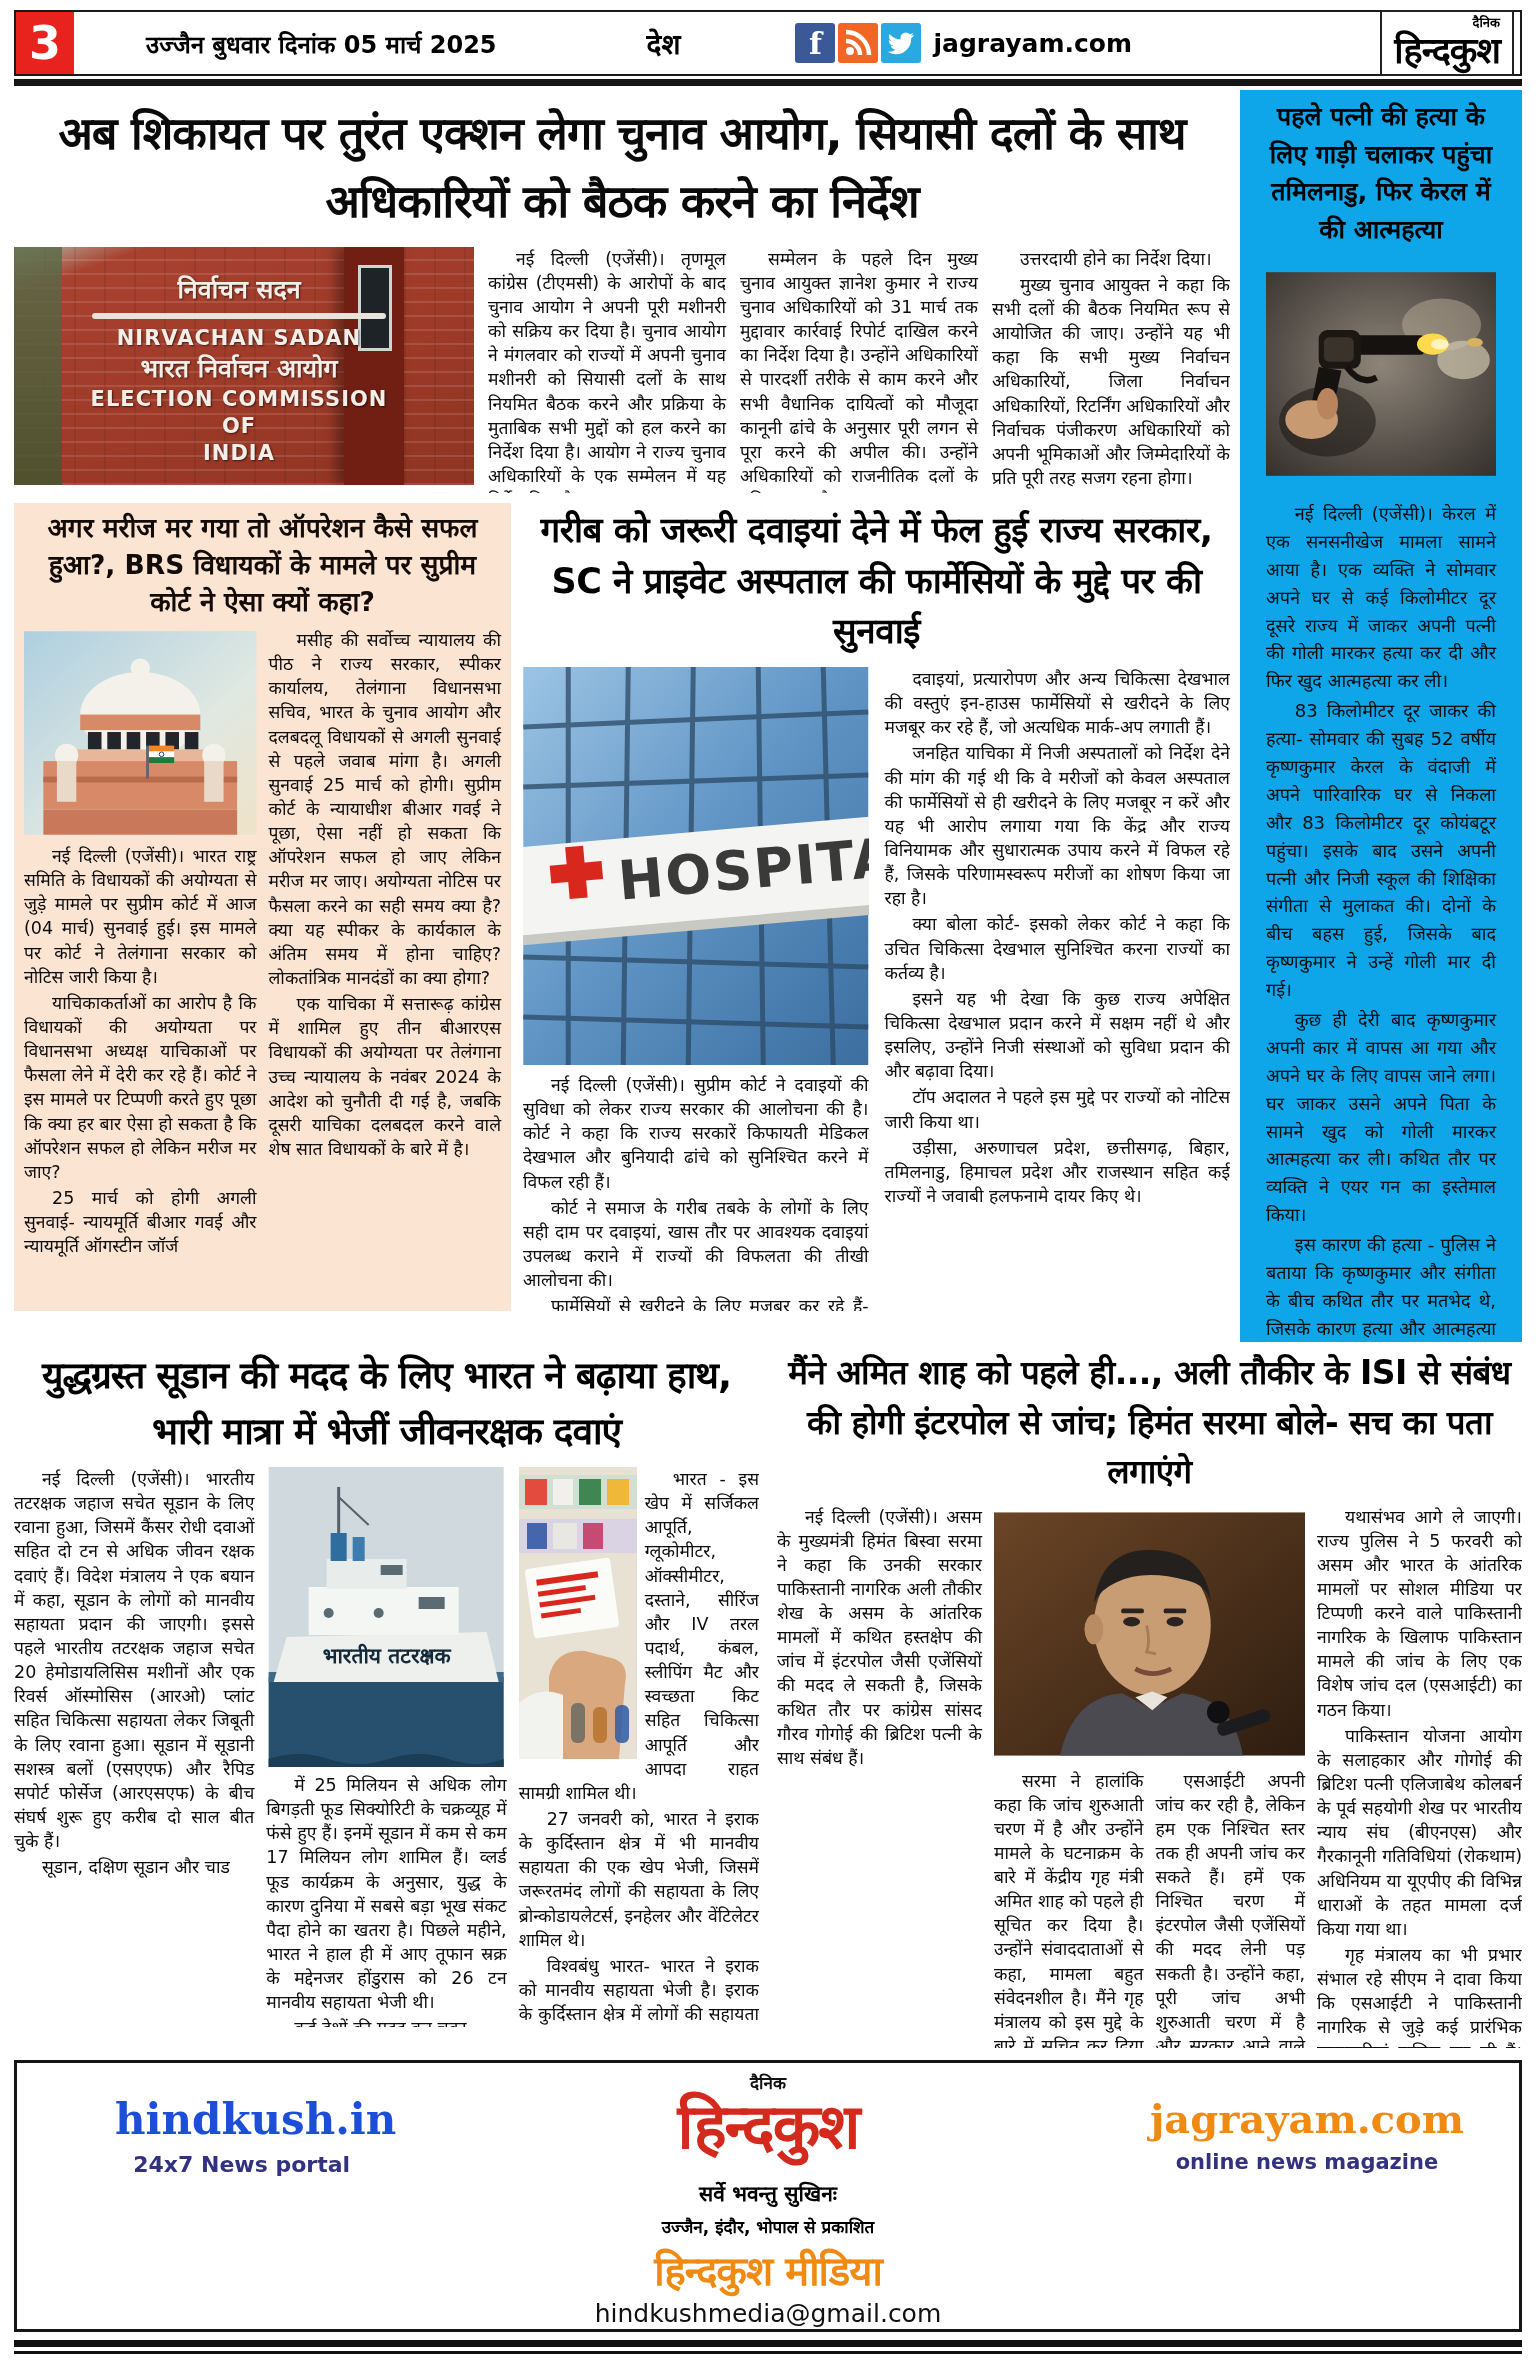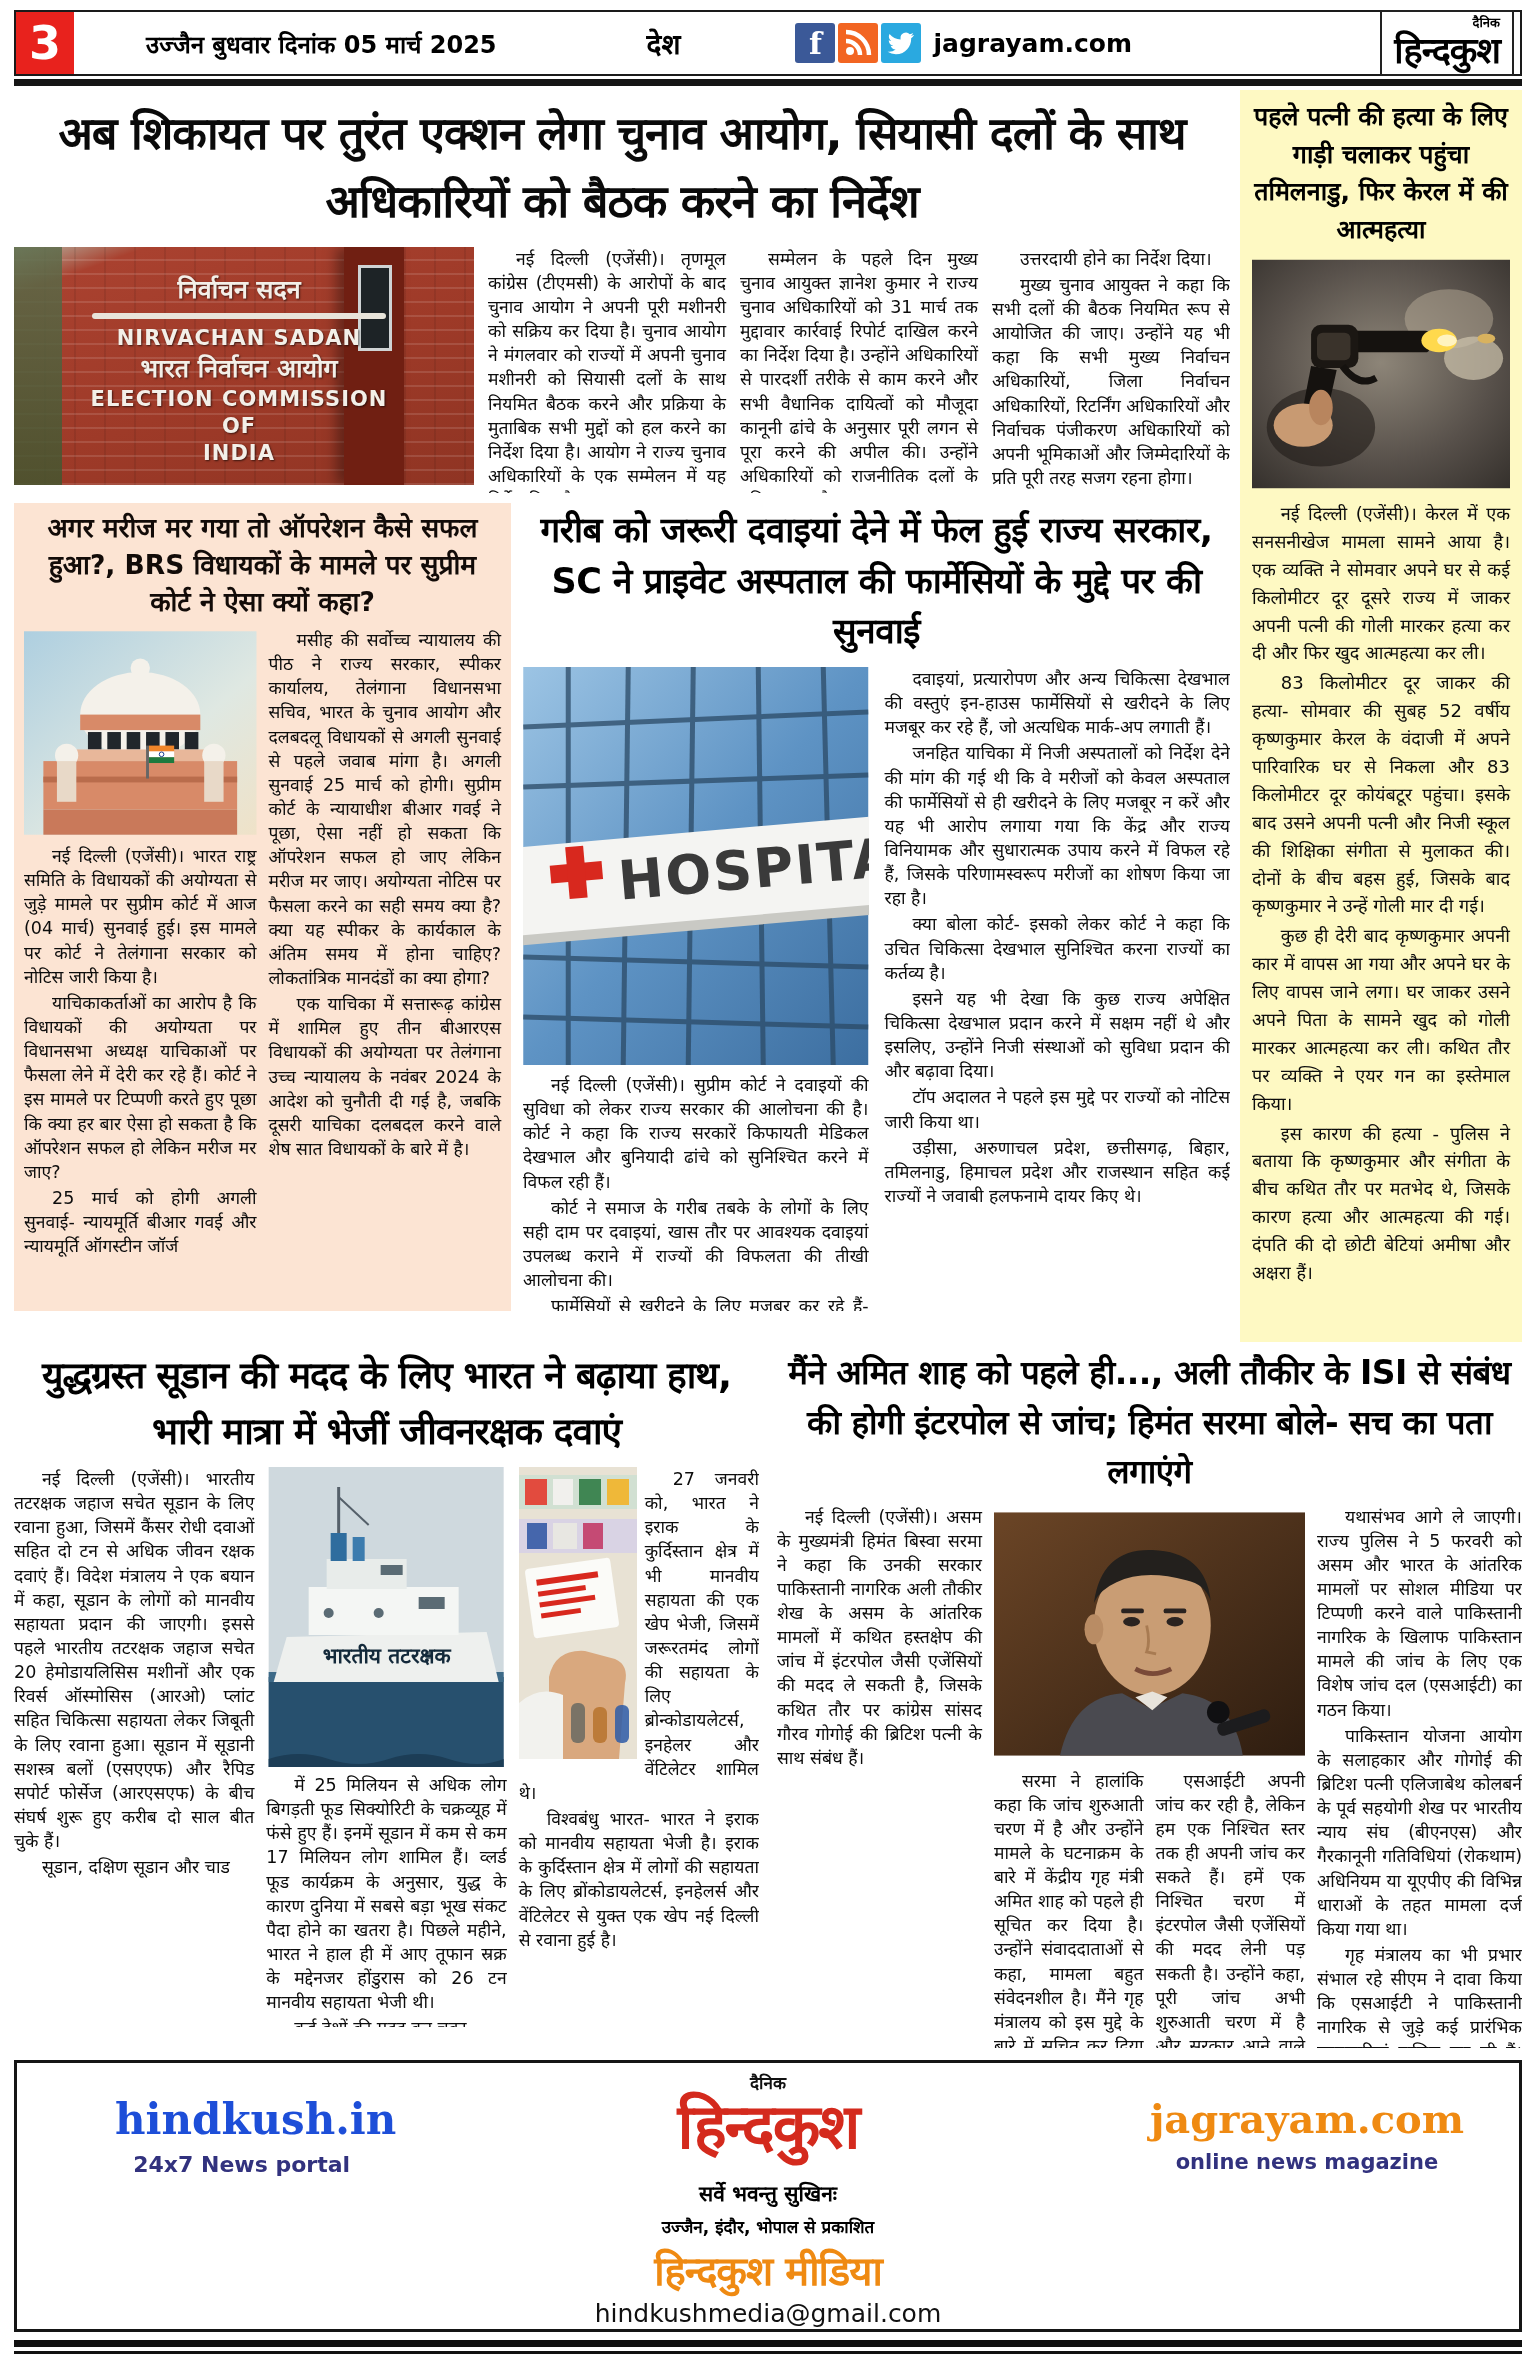--- a/index.html
+++ b/index.html
@@ -54,21 +54,21 @@
   .brs h2 { font-size:26.5px; font-weight:800; text-align:center; line-height:1.4; color:#120b08; margin-bottom:8px; }
   .brs-body { display:grid; grid-template-columns:1fr 1fr; gap:12px; }
   .sc-img { width:100%; height:210px; display:block; margin-bottom:6px; }
 
   
   .pharm h2 { font-size:35px; font-weight:800; text-align:center; line-height:1.45; letter-spacing:-0.5px; margin:2px 0 10px; }
   .pharm-body { display:grid; grid-template-columns:1fr 1fr; gap:16px; overflow:hidden; }
   .hosp-img { width:100%; height:398px; display:block; margin-bottom:8px; }
 
   
-  .kerala { background:#fef9c3; padding:8px 12px; overflow:hidden; }
+  .kerala { background:#0ea5e9; padding:8px 26px; overflow:hidden; }
   .kerala h2 { font-size:25px; font-weight:800; text-align:center; line-height:1.5; margin-bottom:10px; }
   .gun-img { width:100%; height:232px; display:block; margin:2px 0 10px; }
   .kerala .btxt p { font-size:18px; line-height:1.55; }
 
   
   .bottom-zone { display:grid; grid-template-columns:1fr 1fr; column-gap:18px; height:700px; margin-top:6px; overflow:hidden; }
   .sudan h2 { font-size:37px; font-weight:800; text-align:center; line-height:1.5; letter-spacing:-1px; margin-bottom:8px; }
   .sudan-body { display:grid; grid-template-columns:1fr 1fr 1fr; gap:12px; overflow:hidden; height:560px; }
   .ship-img { width:100%; height:300px; display:block; margin-bottom:6px; }
   .pharmacist-img { float:left; width:118px; height:292px; margin:0 8px 4px 0; }
@@ -359,20 +359,21 @@
                   <rect x="20" y="142" width="40" height="5"></rect>
             </g>
             <path d="M30 292 L30 210 q6 -28 36 -26 l30 8 q14 6 10 24 l-6 76 Z" fill="#d9a87e"></path>
             <path d="M0 292 L0 236 q20 -18 44 -8 l0 64 Z" fill="#f2f2ee"></path>
             <g fill="#6a6a62" opacity=".85">
               <rect x="52" y="236" width="14" height="40" rx="6"></rect>
               <rect x="74" y="240" width="14" height="36" rx="6" fill="#b8742e"></rect>
               <rect x="96" y="238" width="14" height="38" rx="6" fill="#2e5ca8"></rect>
             </g>
           </svg>
+          <p>भारत - इस खेप में सर्जिकल आपूर्ति, ग्लूकोमीटर, ऑक्सीमीटर, दस्ताने, सीरिंज और IV तरल पदार्थ, कंबल, स्लीपिंग मैट और स्वच्छता किट सहित चिकित्सा आपूर्ति और आपदा राहत सामग्री शामिल थी।</p>
           <p>27 जनवरी को, भारत ने इराक के कुर्दिस्तान क्षेत्र में भी मानवीय सहायता की एक खेप भेजी, जिसमें जरूरतमंद लोगों की सहायता के लिए ब्रोन्कोडायलेटर्स, इनहेलर और वेंटिलेटर शामिल थे।</p>
           <p>विश्वबंधु भारत- भारत ने इराक को मानवीय सहायता भेजी है। इराक के कुर्दिस्तान क्षेत्र में लोगों की सहायता के लिए ब्रोंकोडायलेटर्स, इनहेलर्स और वेंटिलेटर से युक्त एक खेप नई दिल्ली से रवाना हुई है।</p>
         </div>
       </div>
     </div>
 
     <div class="assam">
       <h2>मैंने अमित शाह को पहले ही..., अली तौकीर के ISI से संबंध की होगी इंटरपोल से जांच; हिमंत सरमा बोले- सच का पता लगाएंगे</h2>
       <div class="assam-body">
         <div class="btxt">

